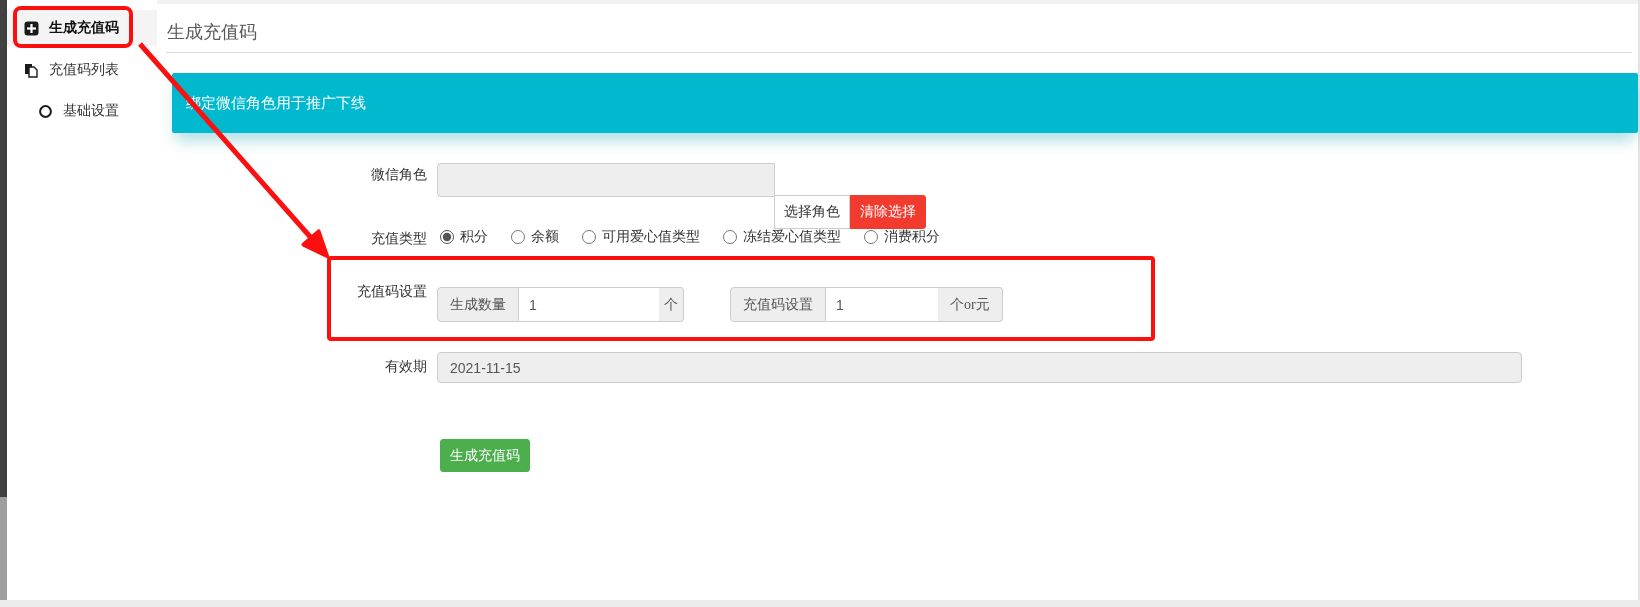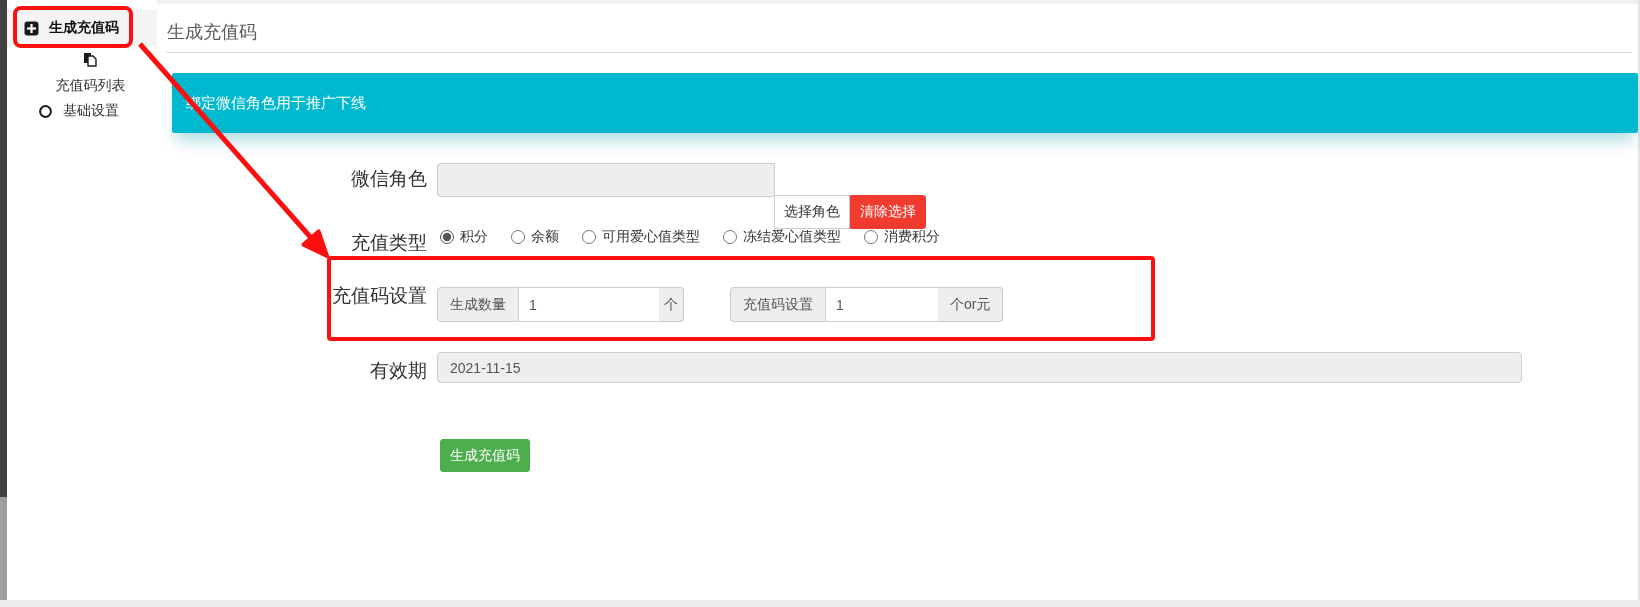--- a/index.html
+++ b/index.html
@@ -28,33 +28,33 @@
   .right-edge{position:absolute;left:1481px;top:0;width:2px;height:600px;background:#e3e3e3;}
   .page-title{position:absolute;left:10px;top:20px;font-size:18px;color:#595959;}
   .title-divider{position:absolute;left:9px;top:52px;width:1466px;height:0;border-top:1px solid #dcdcdc;}
   .banner{
     position:absolute;left:15px;top:73px;width:1466px;height:60px;background:#00b9cf;
     display:flex;align-items:center;box-sizing:border-box;padding-left:14px;
     color:#ffffff;font-size:15px; box-shadow:0 12px 14px -4px rgba(0,150,170,.30);
     border-radius:2px;
   }
   
-  .form-label{position:absolute;width:160px;text-align:right;font-size:19px;color:#333;}
+  .form-label{position:absolute;width:160px;text-align:right;font-size:14px;color:#333;}
   .ctl{box-sizing:border-box;font-size:14px;}
   .gray-input{background:#eeeeee;border:1px solid #ccc;color:#555;}
   .wx-group{position:absolute;left:280px;top:163px;height:34px;display:flex;}
   .wx-input{width:338px;height:34px;border-radius:4px 0 0 4px;padding:0 12px;}
   .btn{display:flex;align-items:center;justify-content:center;cursor:pointer;box-sizing:border-box;font-size:14px;margin-top:32px;}
   .btn-default{width:76px;height:34px;background:#fff;border:1px solid #ccc;color:#333;margin-left:-1px;}
   .btn-danger{width:76px;height:34px;background:#f23b2f;border:1px solid #f23b2f;color:#fff;border-radius:0 3px 3px 0;}
   .radio-row{position:absolute;left:283px;top:228px;display:flex;align-items:center;gap:23px;font-size:14px;color:#333;}
   .radio-item{display:flex;align-items:center;gap:6px;cursor:pointer;}
   .radio-item input{margin:0;accent-color:#555;width:14px;height:14px;}
   .input-group{position:absolute;height:35px;display:flex;}
-  .ig-addon{background:#eee;border:1px solid #ccc;color:#555;display:flex;align-items:center;justify-content:center;padding:0 12px;}
+  .ig-addon{background:#eee;border:1px solid #ccc;color:#555;display:flex;align-items:center;justify-content:center;padding:0 12px;font-family:Liberation Serif, serif;}
   .ig-addon.first{border-radius:4px 0 0 4px;}
   .ig-addon.last{border-radius:0 4px 4px 0;border-left:none;}
   .ig-input{border:1px solid #ccc;border-left:none;border-right:none;padding:0 10px;color:#555;background:#fff;outline:none;}
   .date-input{position:absolute;left:280px;top:352px;width:1085px;height:31px;border-radius:4px;padding:0 12px;}
   .btn-success{position:absolute;left:283px;top:407px;width:90px;height:33px;background:#4cae4c;color:#fff;border:1px solid #4cae4c;border-radius:3px;}
   
   .anno{position:absolute;border:4px solid #fb0f0f;pointer-events:none;z-index:40;background:transparent;}
   .anno-sidebar{left:13px;top:6px;width:112px;height:34px;border-radius:8px;}
   .anno-row{left:327px;top:256px;width:820px;height:77px;border-radius:4px;}
   .anno-arrow{position:absolute;left:0;top:0;width:1640px;height:607px;pointer-events:none;z-index:41;}
@@ -72,21 +72,21 @@
     <div class="side-item active" style="top:10px;">
       <span class="ic">
         <svg width="15" height="15" viewBox="0 0 15 15">
             <rect x="0.5" y="0.5" width="14" height="14" rx="3" fill="#1a1a1a"></rect>
             <rect x="6.4" y="3" width="2.2" height="9" fill="#fff"></rect>
             <rect x="3" y="6.4" width="9" height="2.2" fill="#fff"></rect>
           </svg>
       </span>
       <span>生成充值码</span>
     </div>
-    <div class="side-item" style="top:52px;flex-direction:column;">
+    <div class="side-item" style="top:52px;">
       <span class="ic">
         <svg width="15" height="15" viewBox="0 0 15 15">
             <path d="M1 1 h7 v10 h-7 z" fill="#1a1a1a"></path>
             <path d="M5 4 h5 l3 3 v7 h-8 z" fill="#fff" stroke="#1a1a1a" stroke-width="1.4"></path>
           </svg>
       </span>
       <span>充值码列表</span>
     </div>
     <div class="side-item" style="top:93px;padding-left:31px;">
       <span class="ic">

